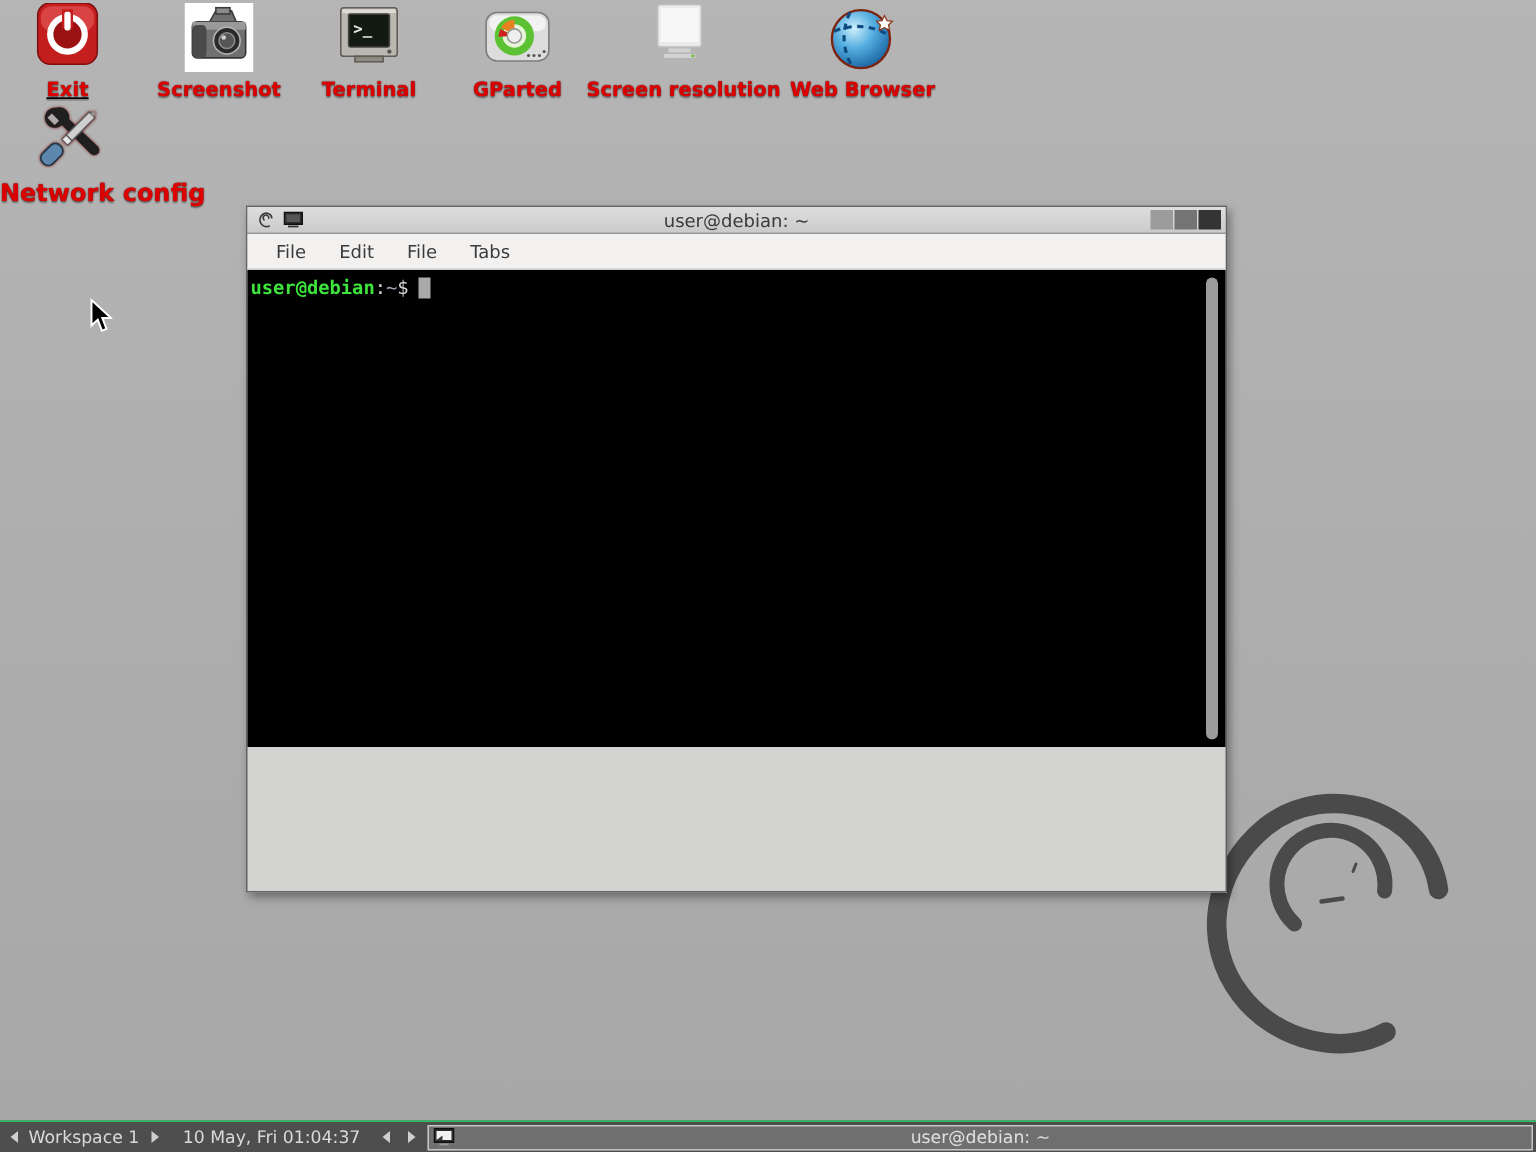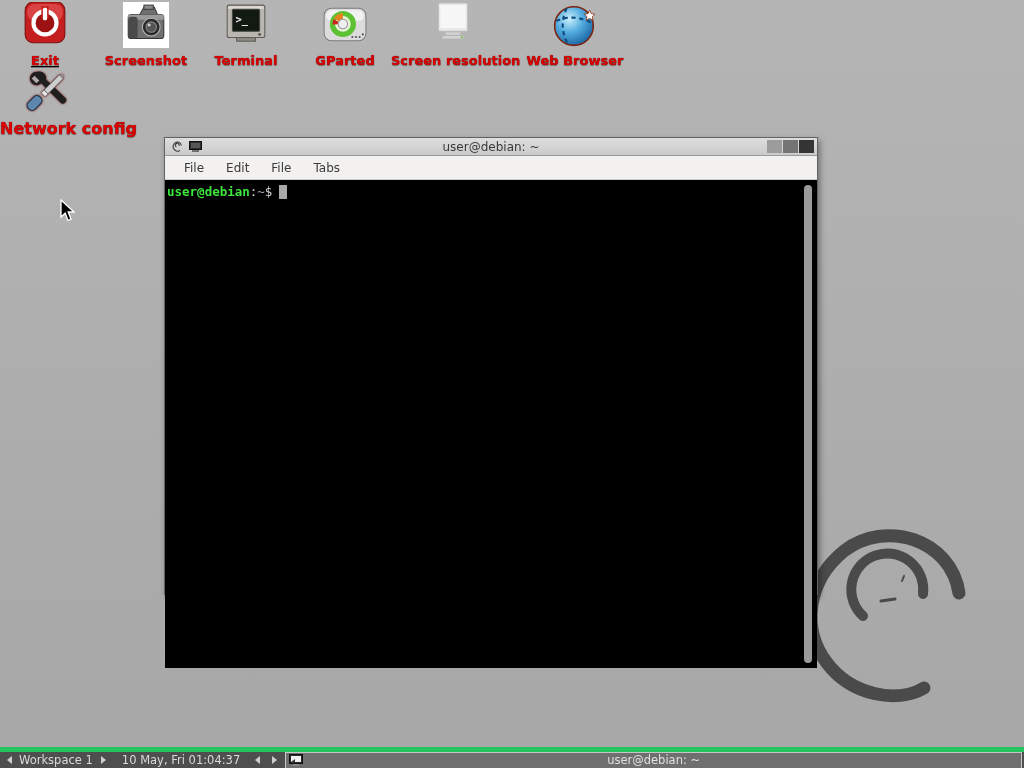--- a/index.html
+++ b/index.html
@@ -35,34 +35,34 @@
   .win-buttons { margin-left:auto; margin-right:3px; display:flex; gap:1px; z-index:2; }
   .win-btn { width:15px; height:13px; }
   .win-btn.min { background:#9c9c9c; }
   .win-btn.max { background:#747474; }
   .win-btn.close { background:#343434; }
 
   .menubar { height:24px; background:#f2f1f0; border-bottom:1px solid #c9c9c9;
       display:flex; align-items:center; padding-left:8px; }
   .menu-item { font-size:12px; color:#3b3b3b; padding:2px 11px; }
 
-  .term { position:relative; height:488px; background:#000;
+  .term { position:relative; height:318px; background:#000;
       font-family:"DejaVu Sans Mono", monospace; font-size:12.5px; padding:4px 2px; }
   .prompt-line { display:flex; align-items:center; line-height:15px; }
   .p-user  { color:#3ce43c; font-weight:bold; }
   .p-colon { color:#d6d6d6; }
   .p-path  { color:#9aa2b4; }
   .p-dollar{ color:#d6d6d6; }
   .cursor-block { display:inline-block; width:8px; height:14px; background:#a9a9a9; margin-left:7px; }
   .scroll-thumb { position:absolute; right:5px; top:5px; bottom:5px; width:8px;
       background:#9b9b9b; border-radius:4px; }
 
   
   #taskbar { position:absolute; left:0; bottom:0; width:1024px; height:21px;
-      background:#4e4e4e; border-top:5px solid #22c55e;
+      background:#4e4e4e; border-top:1px solid #22c55e;
       display:flex; align-items:center; font-size:11.5px; color:#dadada;margin-top:30px; }
   .tri { width:0; height:0; border-top:4px solid transparent; border-bottom:4px solid transparent; }
   .tri.left  { border-right:5px solid #cfcfcf; }
   .tri.right { border-left:5px solid #cfcfcf; }
   .bar-spc { display:inline-block; }
   #task-button { flex:1; height:17px; margin:0 2px 0 8px; background:#6f6f6f;
       border:1px solid #c6c6c6; position:relative; display:flex; align-items:center; }
   #task-button .task-title { position:absolute; left:0; right:0; text-align:center;
       color:#e0e0e0; font-size:11.5px; }
   #task-button svg { margin-left:3px; z-index:1; }

